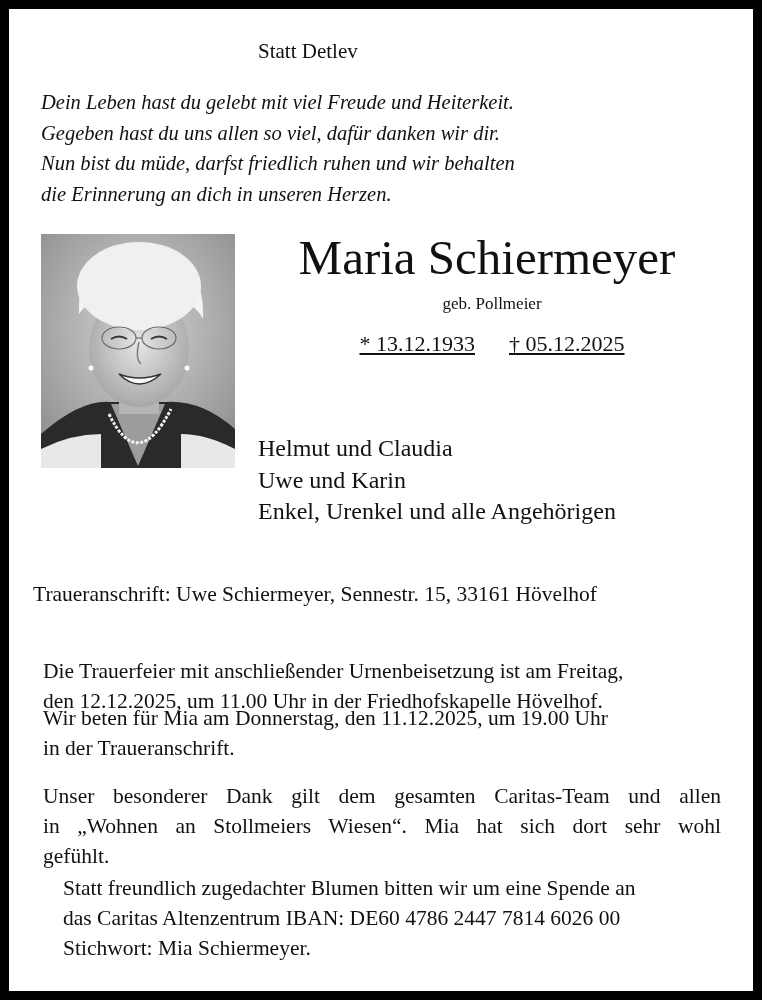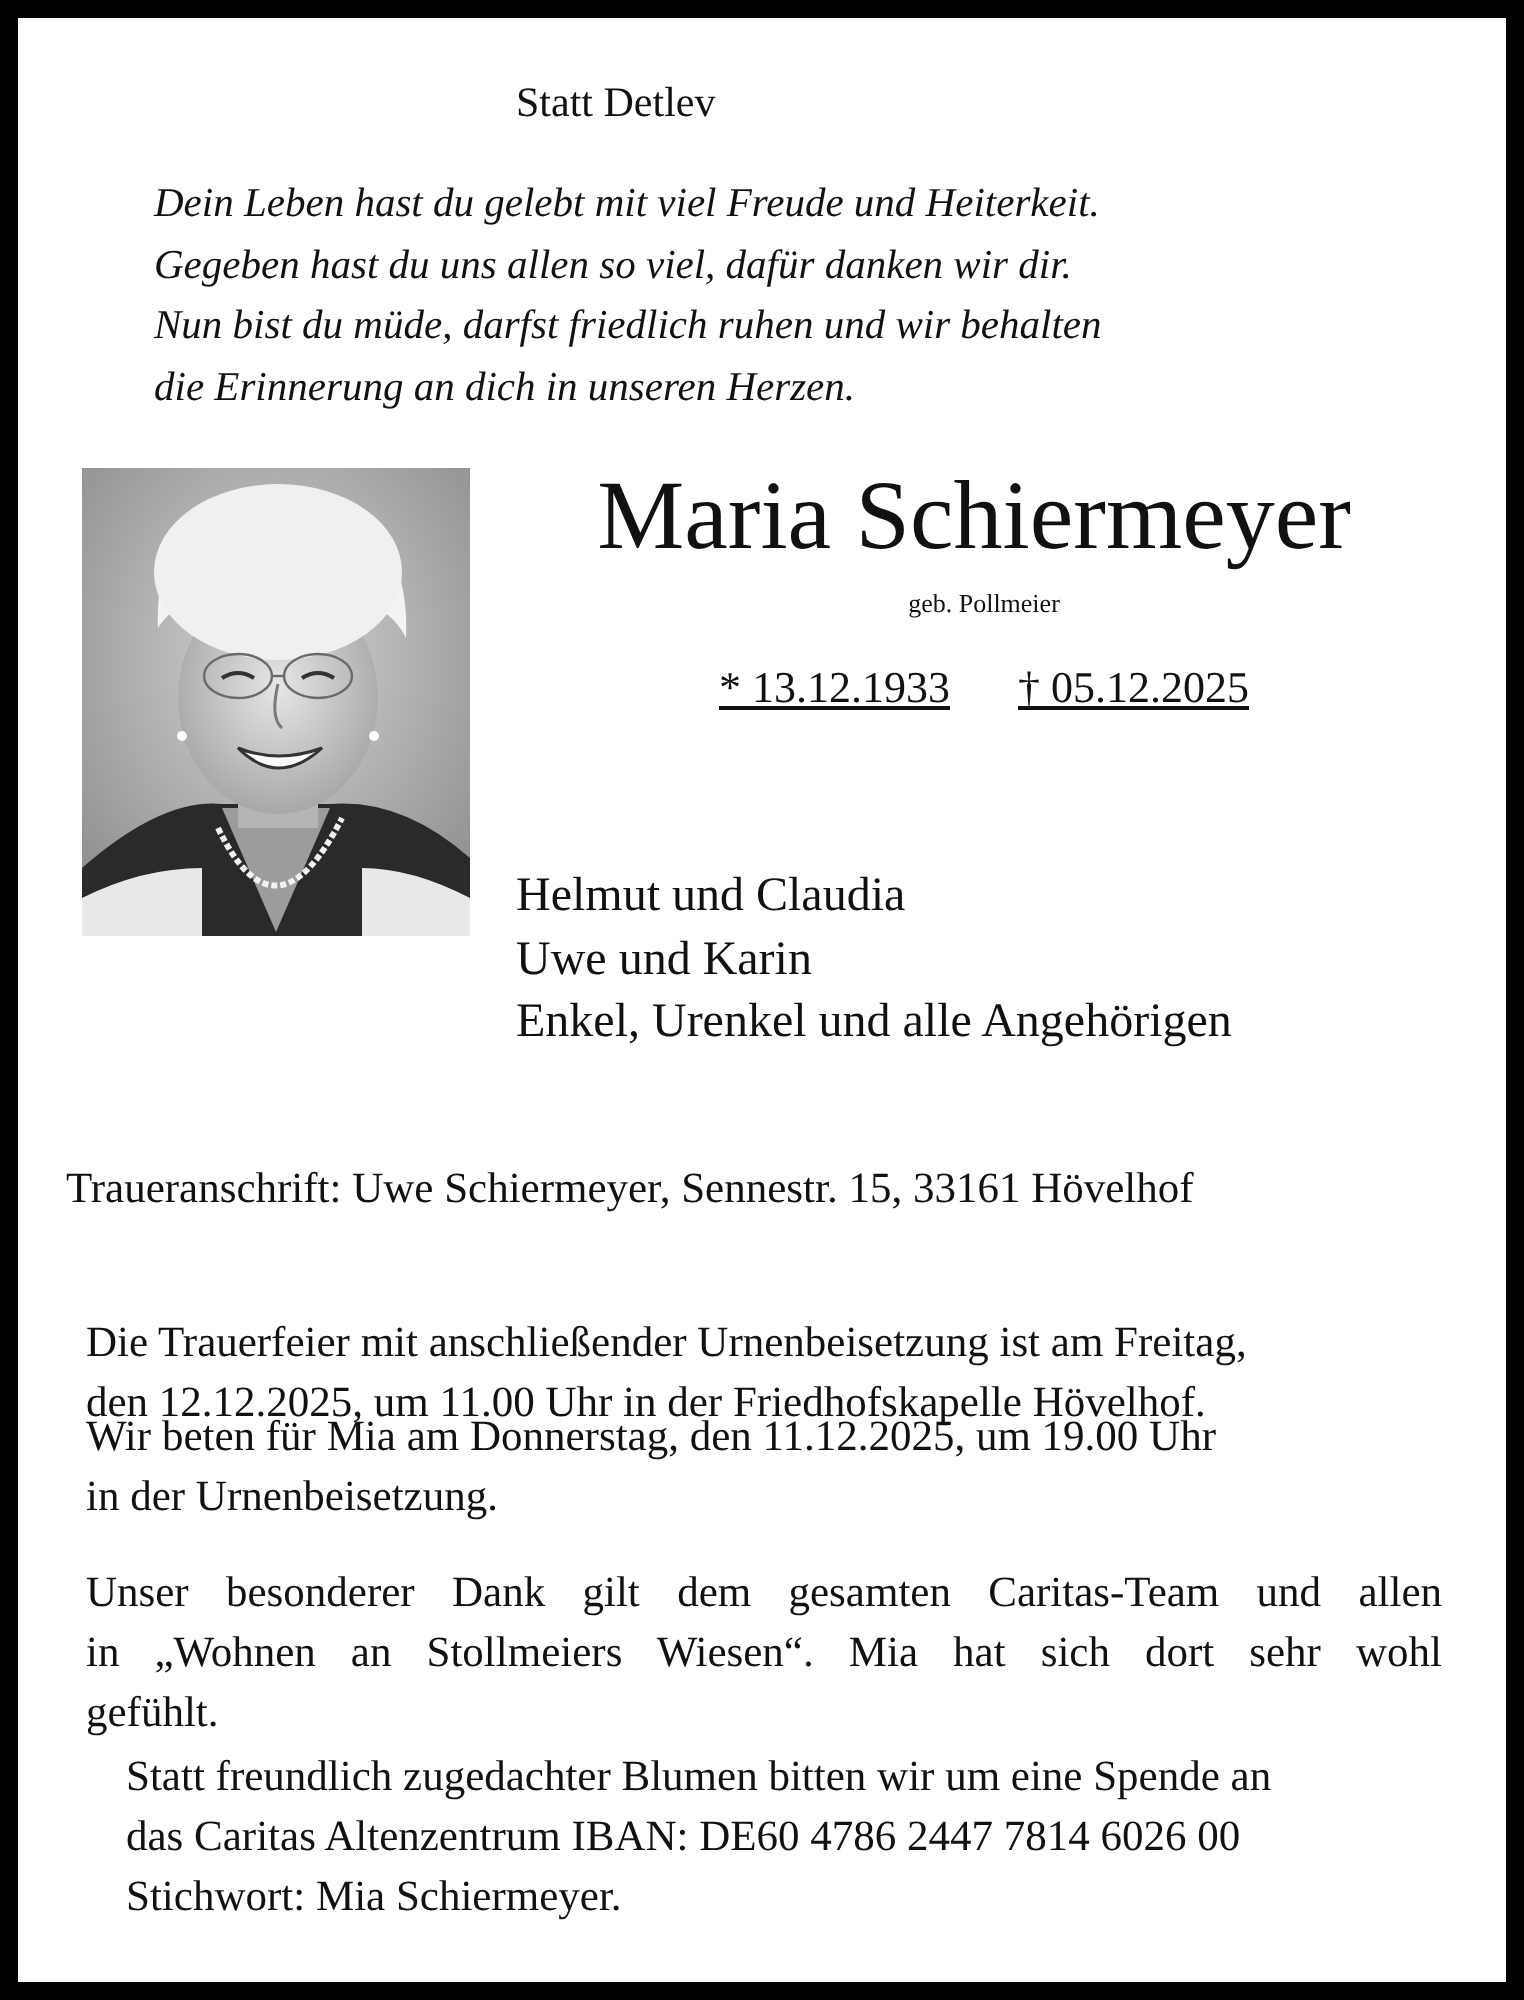--- a/index.html
+++ b/index.html
@@ -1,24 +1,24 @@
 <!DOCTYPE html>
 <html><head>
 <meta charset="utf-8">
 <style>
   html, body { margin: 0; padding: 0; background: #000; }
   body { width: 762px; height: 1000px; position: relative; overflow: hidden; font-family: "Liberation Serif", "DejaVu Serif", serif; color: #111; }
   .card { position: absolute; left: 9px; top: 9px; width: 744px; height: 982px; background: #fff; }
   .abs { position: absolute; white-space: nowrap; }
   .header { left: 0; width: 744px; top: 30px; font-size: 21px; text-align: left; padding-left: 249px; box-sizing: border-box; }
   .poem { left: 32px; top: 78px; font-size: 20.5px; font-style: italic; line-height: 30.5px; }
-  .poem div { white-space: nowrap; margin-left: 36px; }
+  .poem div { white-space: nowrap; }
   .photo { left: 32px; top: 225px; width: 194px; height: 234px; overflow: hidden; background: #9a9a9a; }
   .name { left: 248px; top: 220px; width: 460px; text-align: center; font-size: 49px; line-height: 58px; }
-  .maiden { left: 248px; top: 285px; width: 470px; text-align: center; font-size: 13px; }
+  .maiden { left: 248px; top: 285px; width: 470px; text-align: center; font-size: 17px; }
   .dates { left: 248px; top: 322px; width: 470px; text-align: center; font-size: 22px; text-decoration: underline; }
   .dates span + span { margin-left: 34px; }
   .thanks { left: 249px; top: 380px; font-size: 20px; }
   .family { left: 249px; top: 424px; font-size: 24px; line-height: 31.5px; }
   .family div { white-space: nowrap; }
   .address { left: 24px; top: 573px; font-size: 21.5px; }
   .para { left: 34px; font-size: 21.5px; line-height: 30px; width: 680px; white-space: normal; }
   .para div { white-space: nowrap; }
   .p1 { top: 647px; }
   .p2 { top: 694px; }
@@ -98,21 +98,21 @@
 
   <div class="abs address">Traueranschrift: Uwe Schiermeyer, Sennestr. 15, 33161 Hövelhof</div>
 
   <div class="abs para p1">
     <div>Die Trauerfeier mit anschließender Urnenbeisetzung ist am Freitag,</div>
     <div>den 12.12.2025, um 11.00 Uhr in der Friedhofskapelle Hövelhof.</div>
   </div>
 
   <div class="abs para p2">
     <div>Wir beten für Mia am Donnerstag, den 11.12.2025, um 19.00 Uhr</div>
-    <div>in der Urnenbeisetzung.</div>
+    <div>in der Traueranschrift.</div>
   </div>
 
   <div class="abs para p3">
     <div class="just">Unser besonderer Dank gilt dem gesamten Caritas-Team und allen</div>
     <div class="just">in „Wohnen an Stollmeiers Wiesen“. Mia hat sich dort sehr wohl</div>
     <div>gefühlt.</div>
   </div>
 
   <div class="abs para p4">
     <div>Statt freundlich zugedachter Blumen bitten wir um eine Spende an</div>

